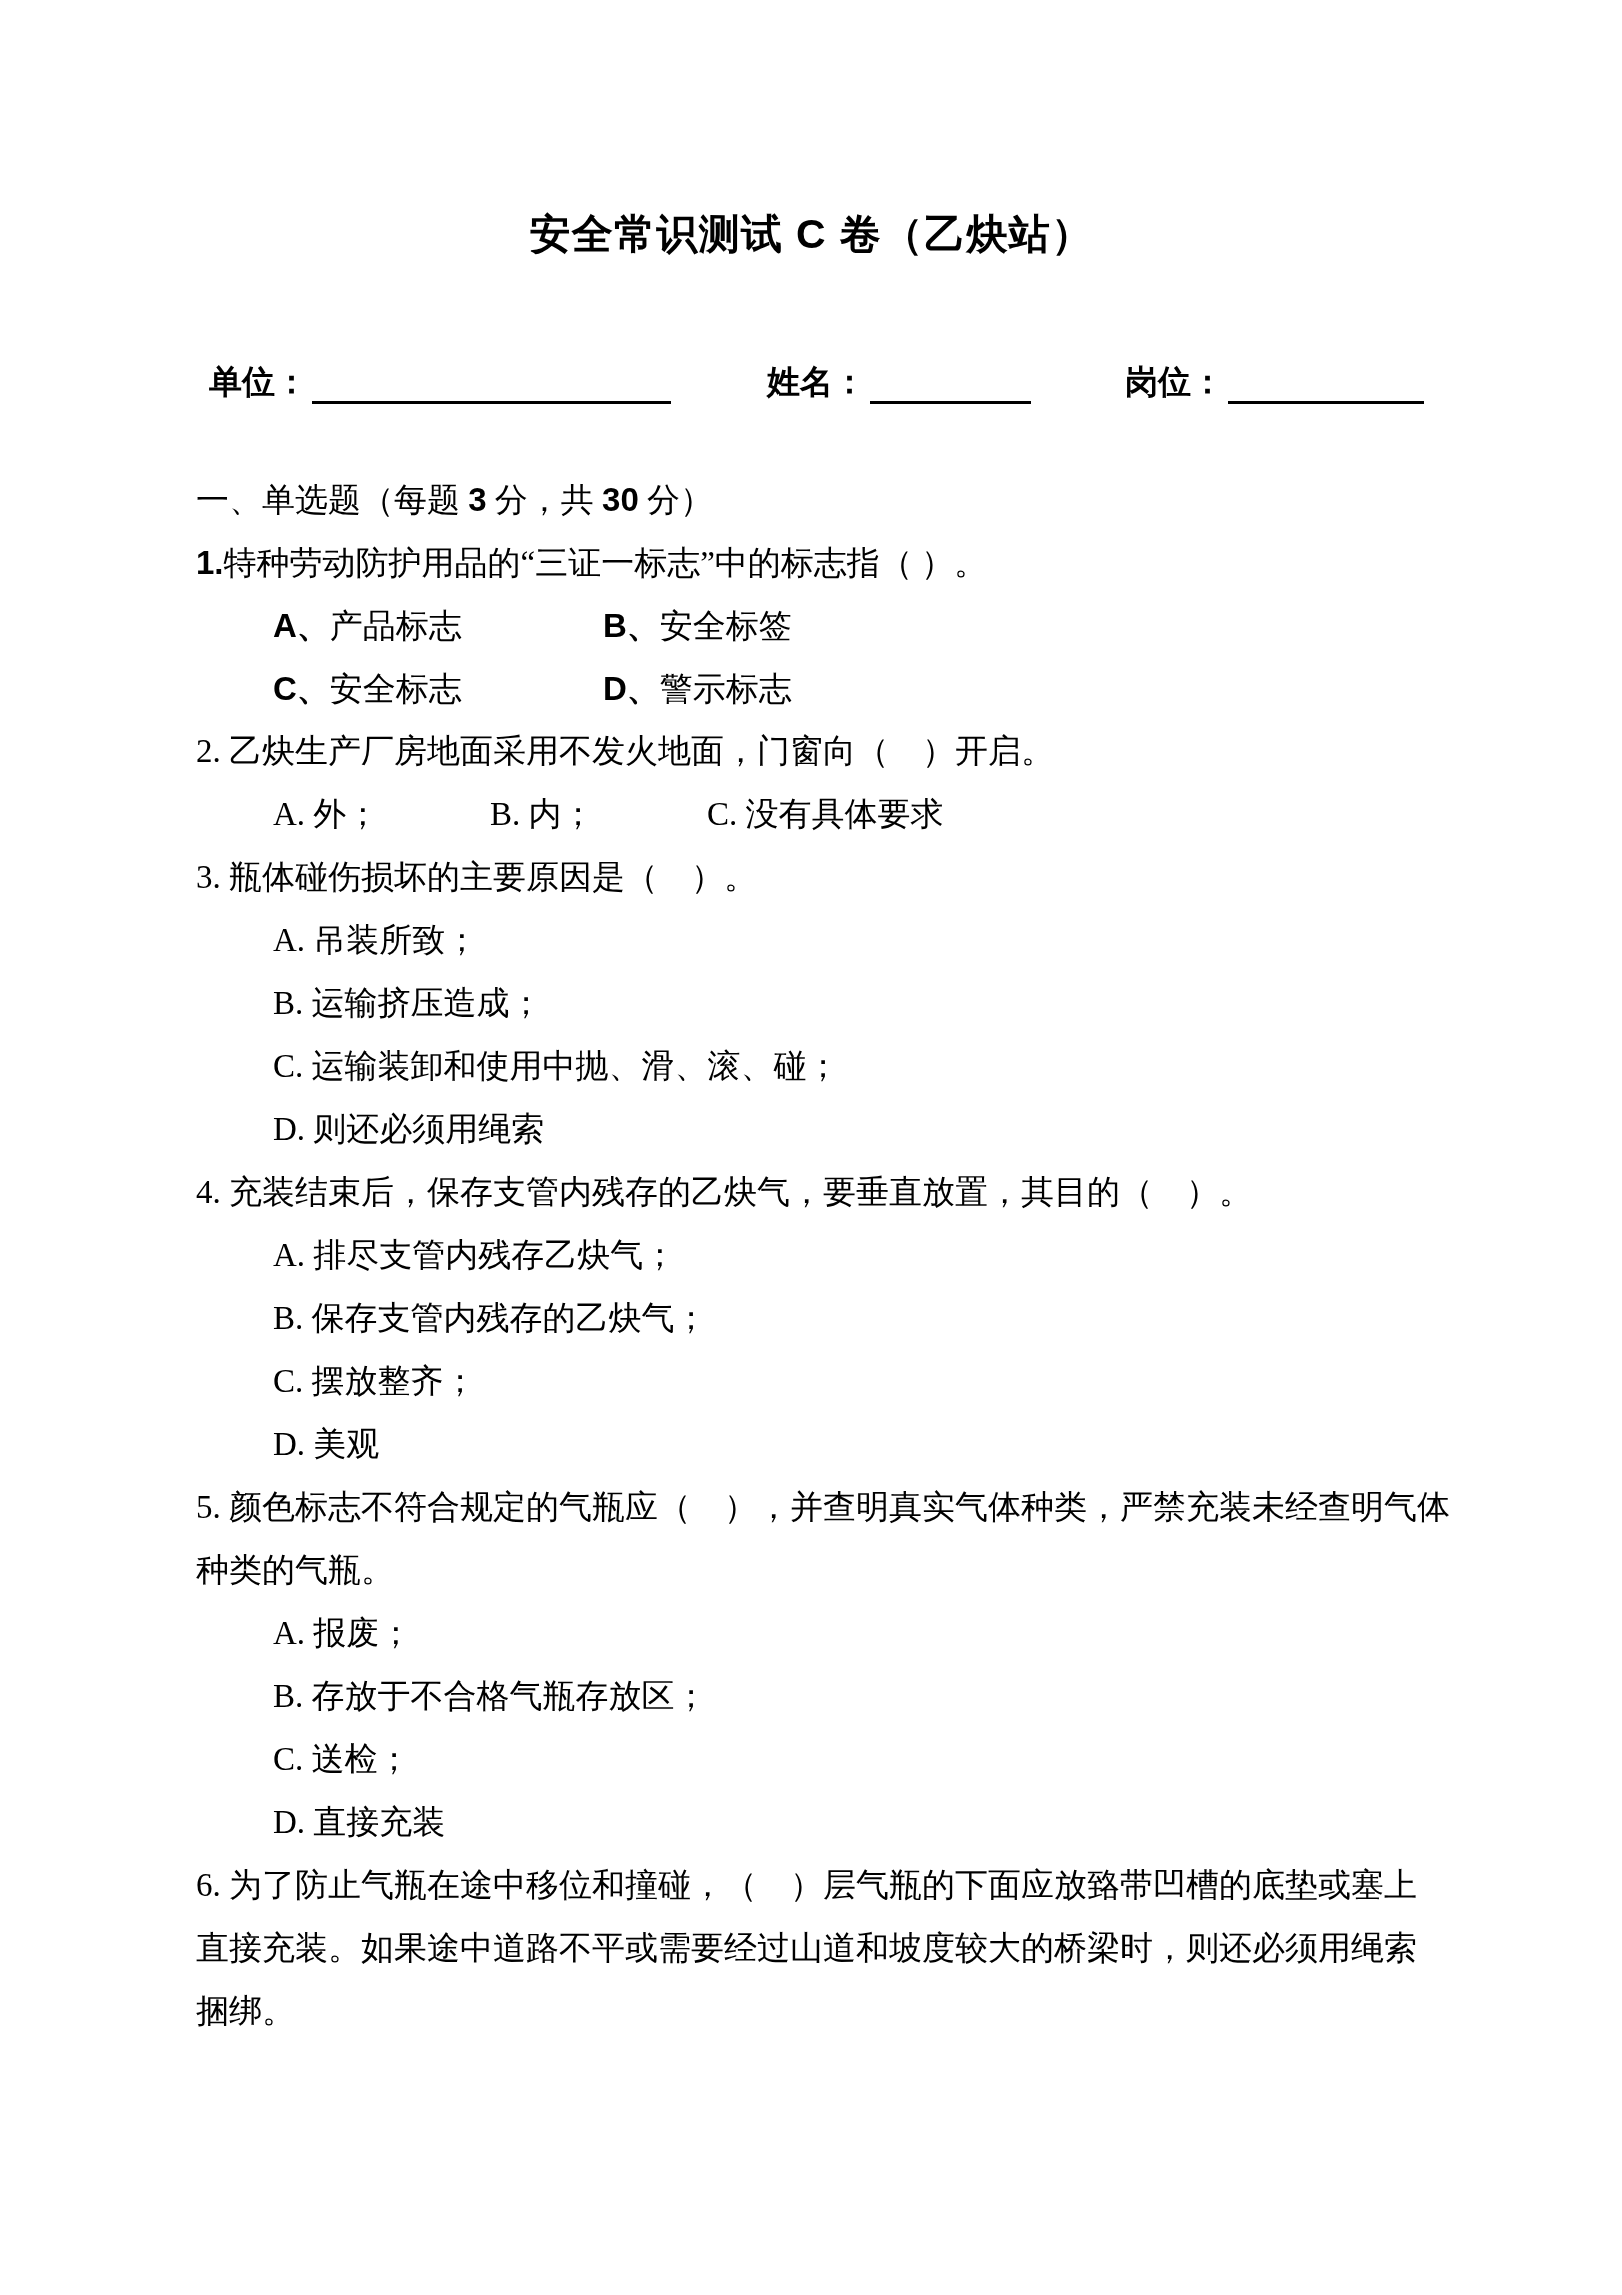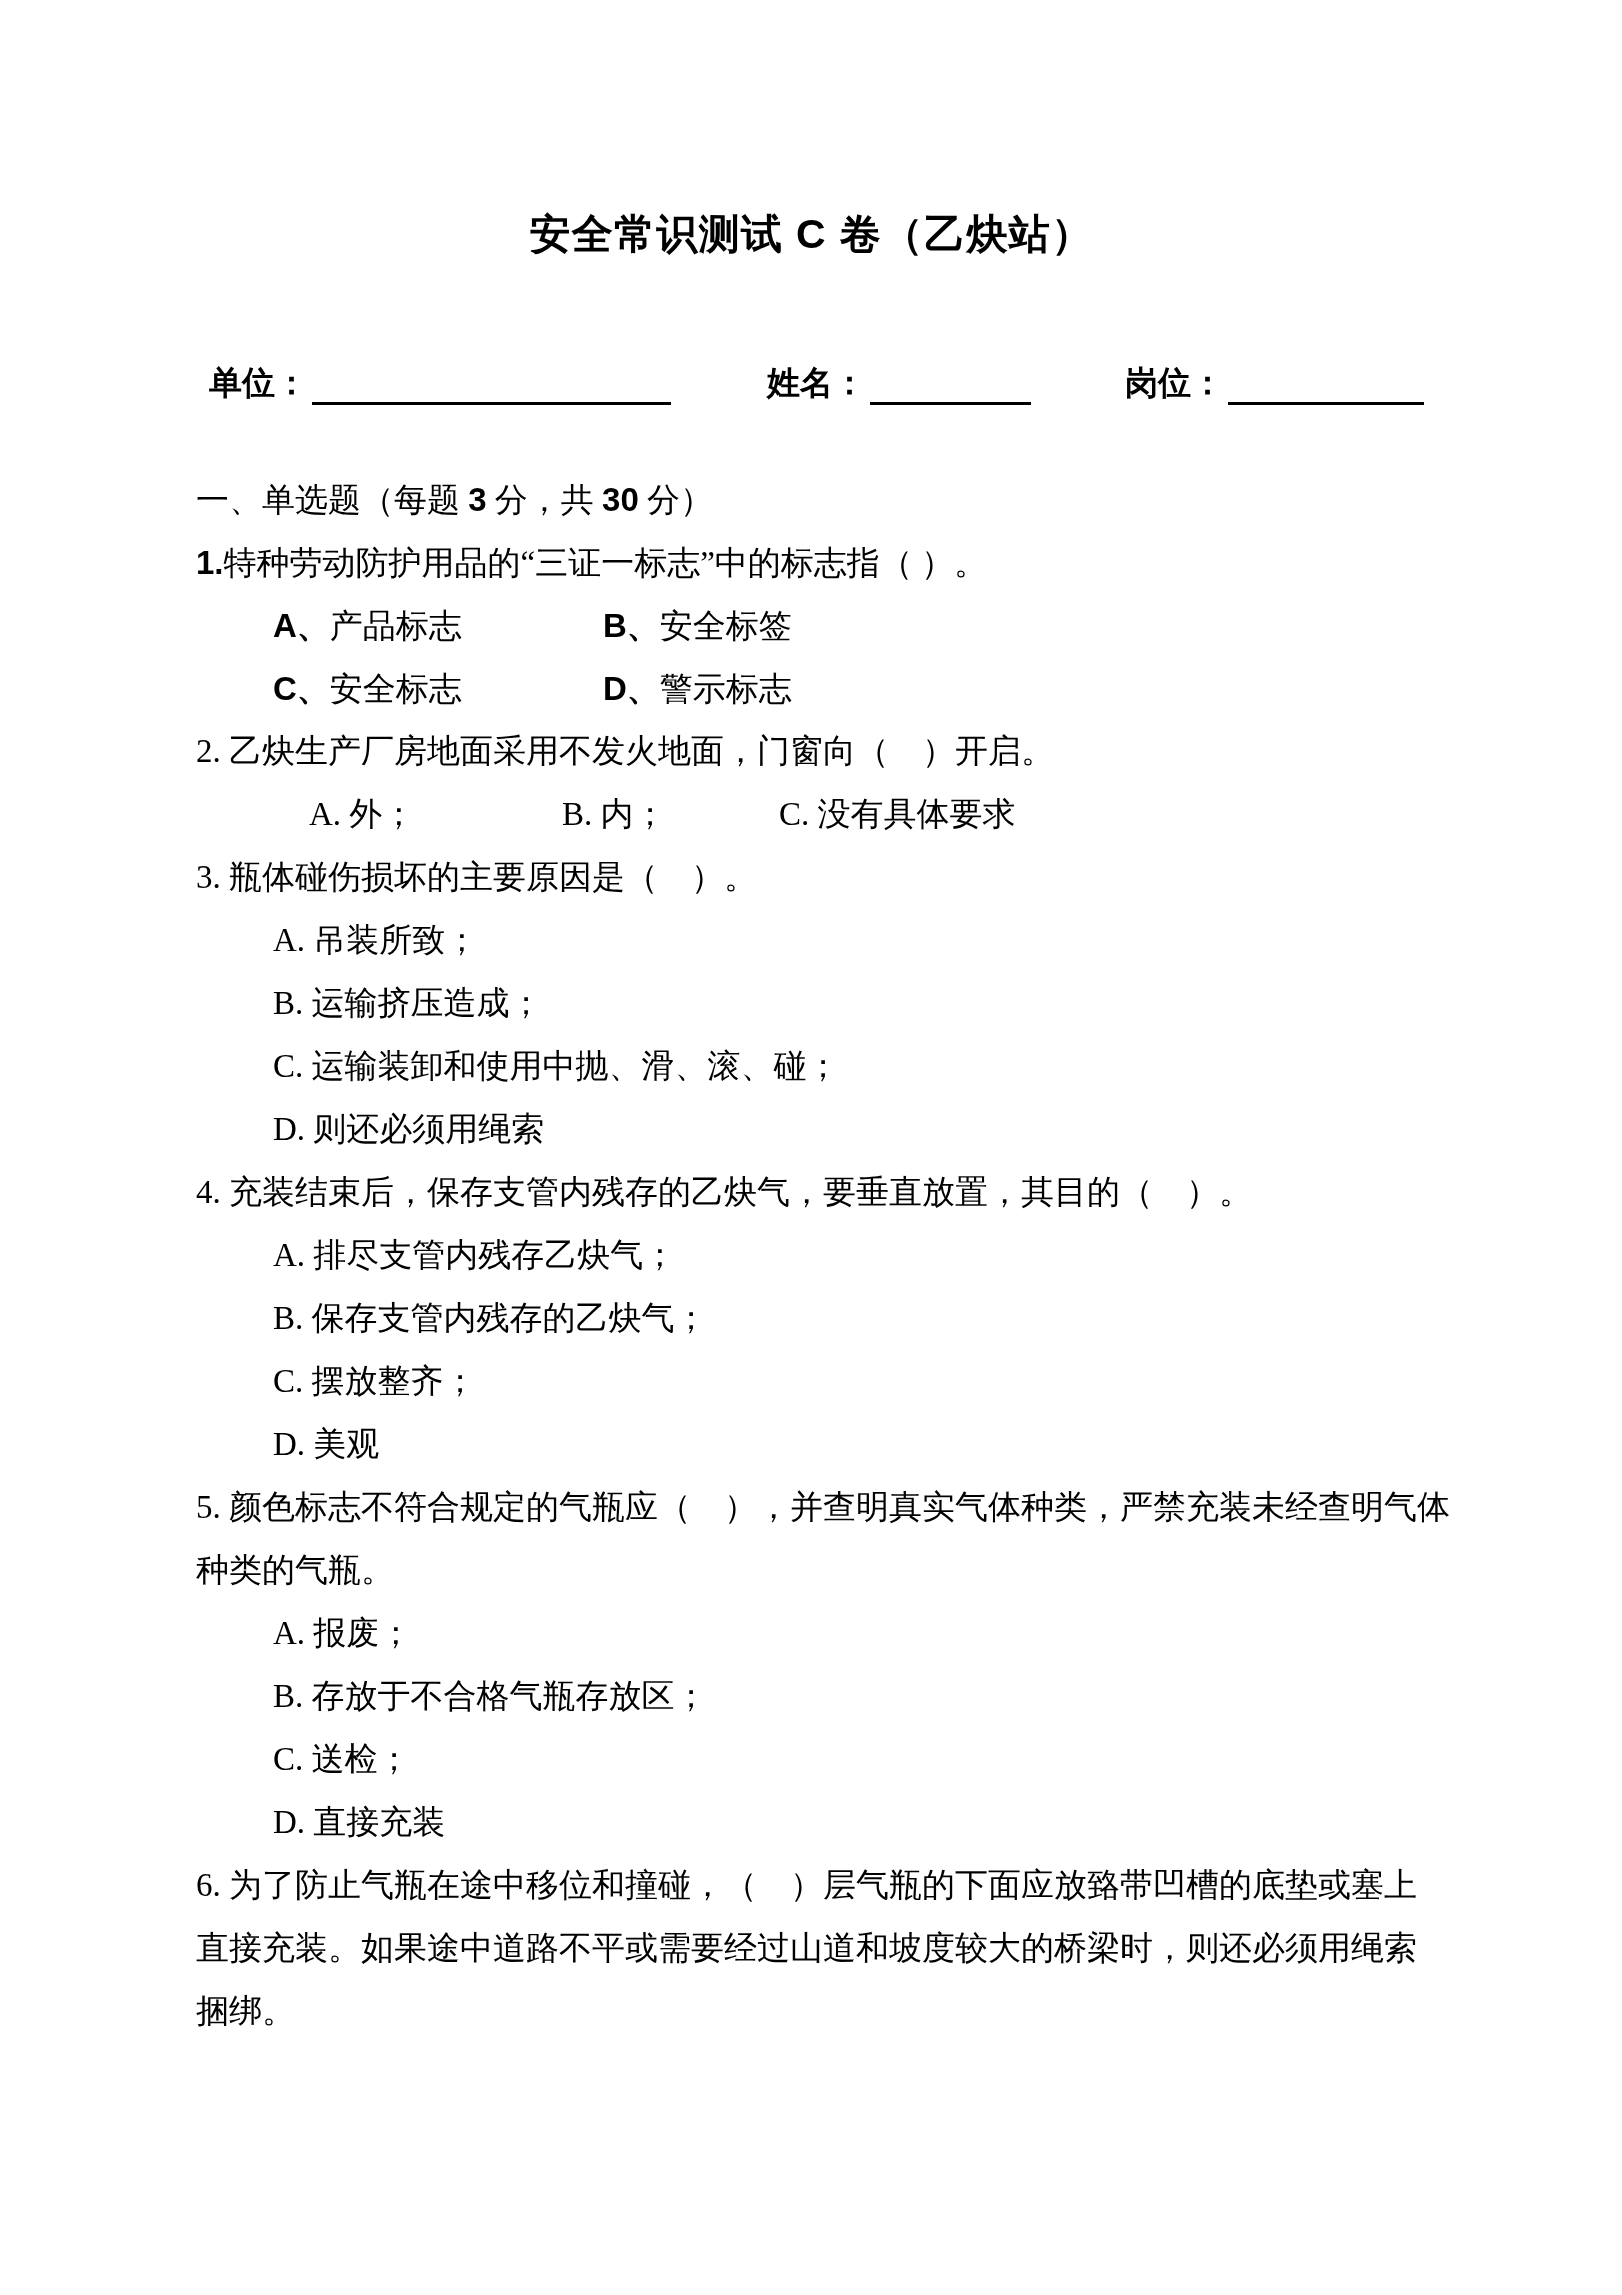--- a/index.html
+++ b/index.html
@@ -21,21 +21,21 @@
     line-height:52px;
     letter-spacing:1.3px;
   }
   .hdr-row { position:absolute; top:361px; left:0; right:0; height:43px; }
   .fld {
     position:absolute; top:0;
     white-space:nowrap;
     font-size:33px; line-height:43px;
   }
   .hlabel {
-    font-family:Liberation Sans, sans-serif;
+    font-family:Liberation Serif, serif;
     font-weight:bold;
   }
   .uline {
     display:inline-block;
     height:37px;
     border-bottom:3.3px solid #000000;
     vertical-align:bottom;
     margin-left:3.9px;
   }
   .w548 { width:359px; }
@@ -47,21 +47,21 @@
     width:1256px;
     font-size:33px;
   }
   .ln { height:63px; line-height:63px; white-space:nowrap; }
   .opt { padding-left:77px; }
   .b {
     font-weight:bold;
     font-family:"Liberation Sans", sans-serif;
   }
   .cell505 { display:inline-block; width:330px; }
-  .cell331 { display:inline-block; width:217px;margin-left:36px; }
+  .cell331 { display:inline-block; width:217px; }
 </style>
 </head>
 <body>
 
 <div class="page">
 
   <div class="title">安全常识测试 C 卷（乙炔站）</div>
 
   <div class="hdr-row">
     <div class="fld" style="left:209px;">

